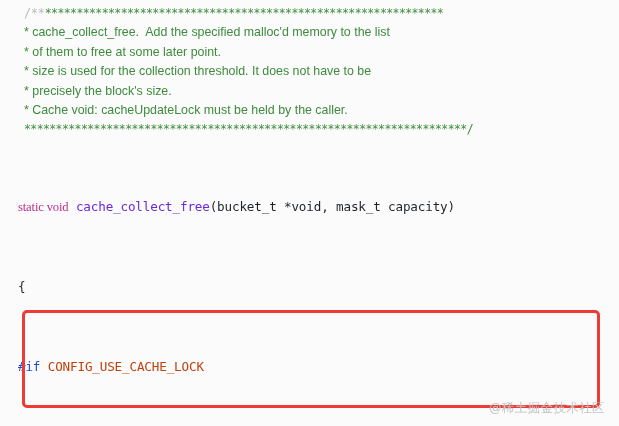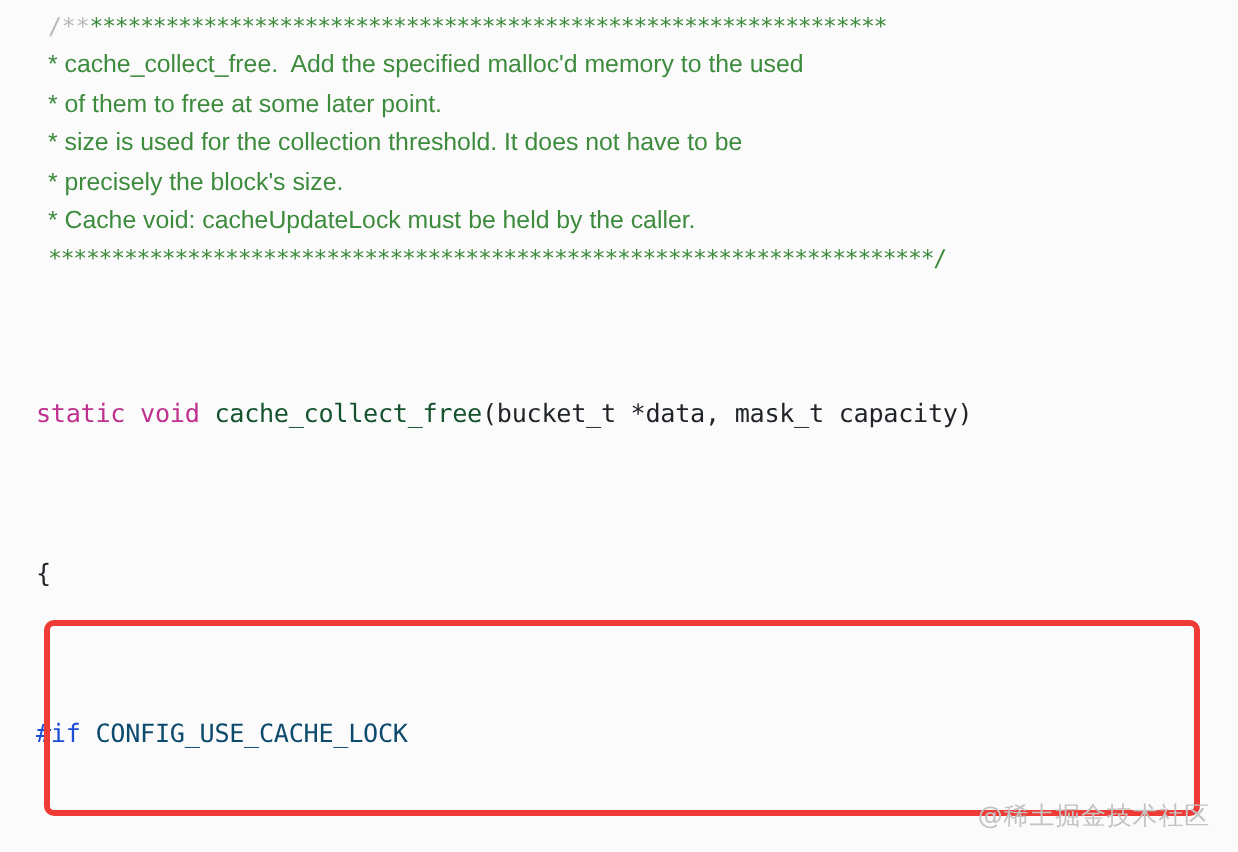--- a/index.html
+++ b/index.html
@@ -57,24 +57,24 @@
     white-space: pre;
     color: #1f2328;
     letter-spacing: -0.15px;
   }
   .code-line {
     height: 20px;
     position: relative;
   }
 
   
-  .kw      { color: #c0308f; }   
-  .fn      { color: #14532d; }
+  .kw      { color: #c0308f; font-family: Liberation Serif, serif; }   
+  .fn      { color: #6d28d9; }
   .pre     { color: #1d4ed8; }   
-  .macro   { color: #0c4a6e; }
+  .macro   { color: #c2410c; }
   .plain   { color: #1f2328; }
 
   
   #red-box {
     position: absolute;
     left: 22px;
     top: 310px;
     width: 578px;
     height: 98px;
     border: 3px solid #ef3b36;
@@ -95,30 +95,30 @@
     white-space: nowrap;
     text-align: center;
   }
 </style>
 </head>
 <body>
 
 <div id="screenshot">
 
   <div class="comment-block"><span class="cmt-open">/**</span><span class="stars">***************************************************************</span>
-<span>* cache_collect_free.  Add the specified malloc'd memory to the used</span>
+<span>* cache_collect_free.  Add the specified malloc'd memory to the list</span>
 <span>* of them to free at some later point.</span>
 <span>* size is used for the collection threshold. It does not have to be</span>
 <span>* precisely the block's size.</span>
 <span>* Cache void: cacheUpdateLock must be held by the caller.</span>
 <span class="stars">**********************************************************************/</span></div>
 
   <div class="code-block">
 
-    <div class="code-line"><span class="kw">static void</span> <span class="fn">cache_collect_free</span><span class="plain">(bucket_t *data, mask_t capacity)</span></div>
+    <div class="code-line"><span class="kw">static void</span> <span class="fn">cache_collect_free</span><span class="plain">(bucket_t *void, mask_t capacity)</span></div>
 
     <div class="code-line"><span class="plain">{</span></div>
 
     <div class="code-line"><span class="pre">#if</span> <span class="macro">CONFIG_USE_CACHE_LOCK</span></div>
 
     
 
     
 
     

